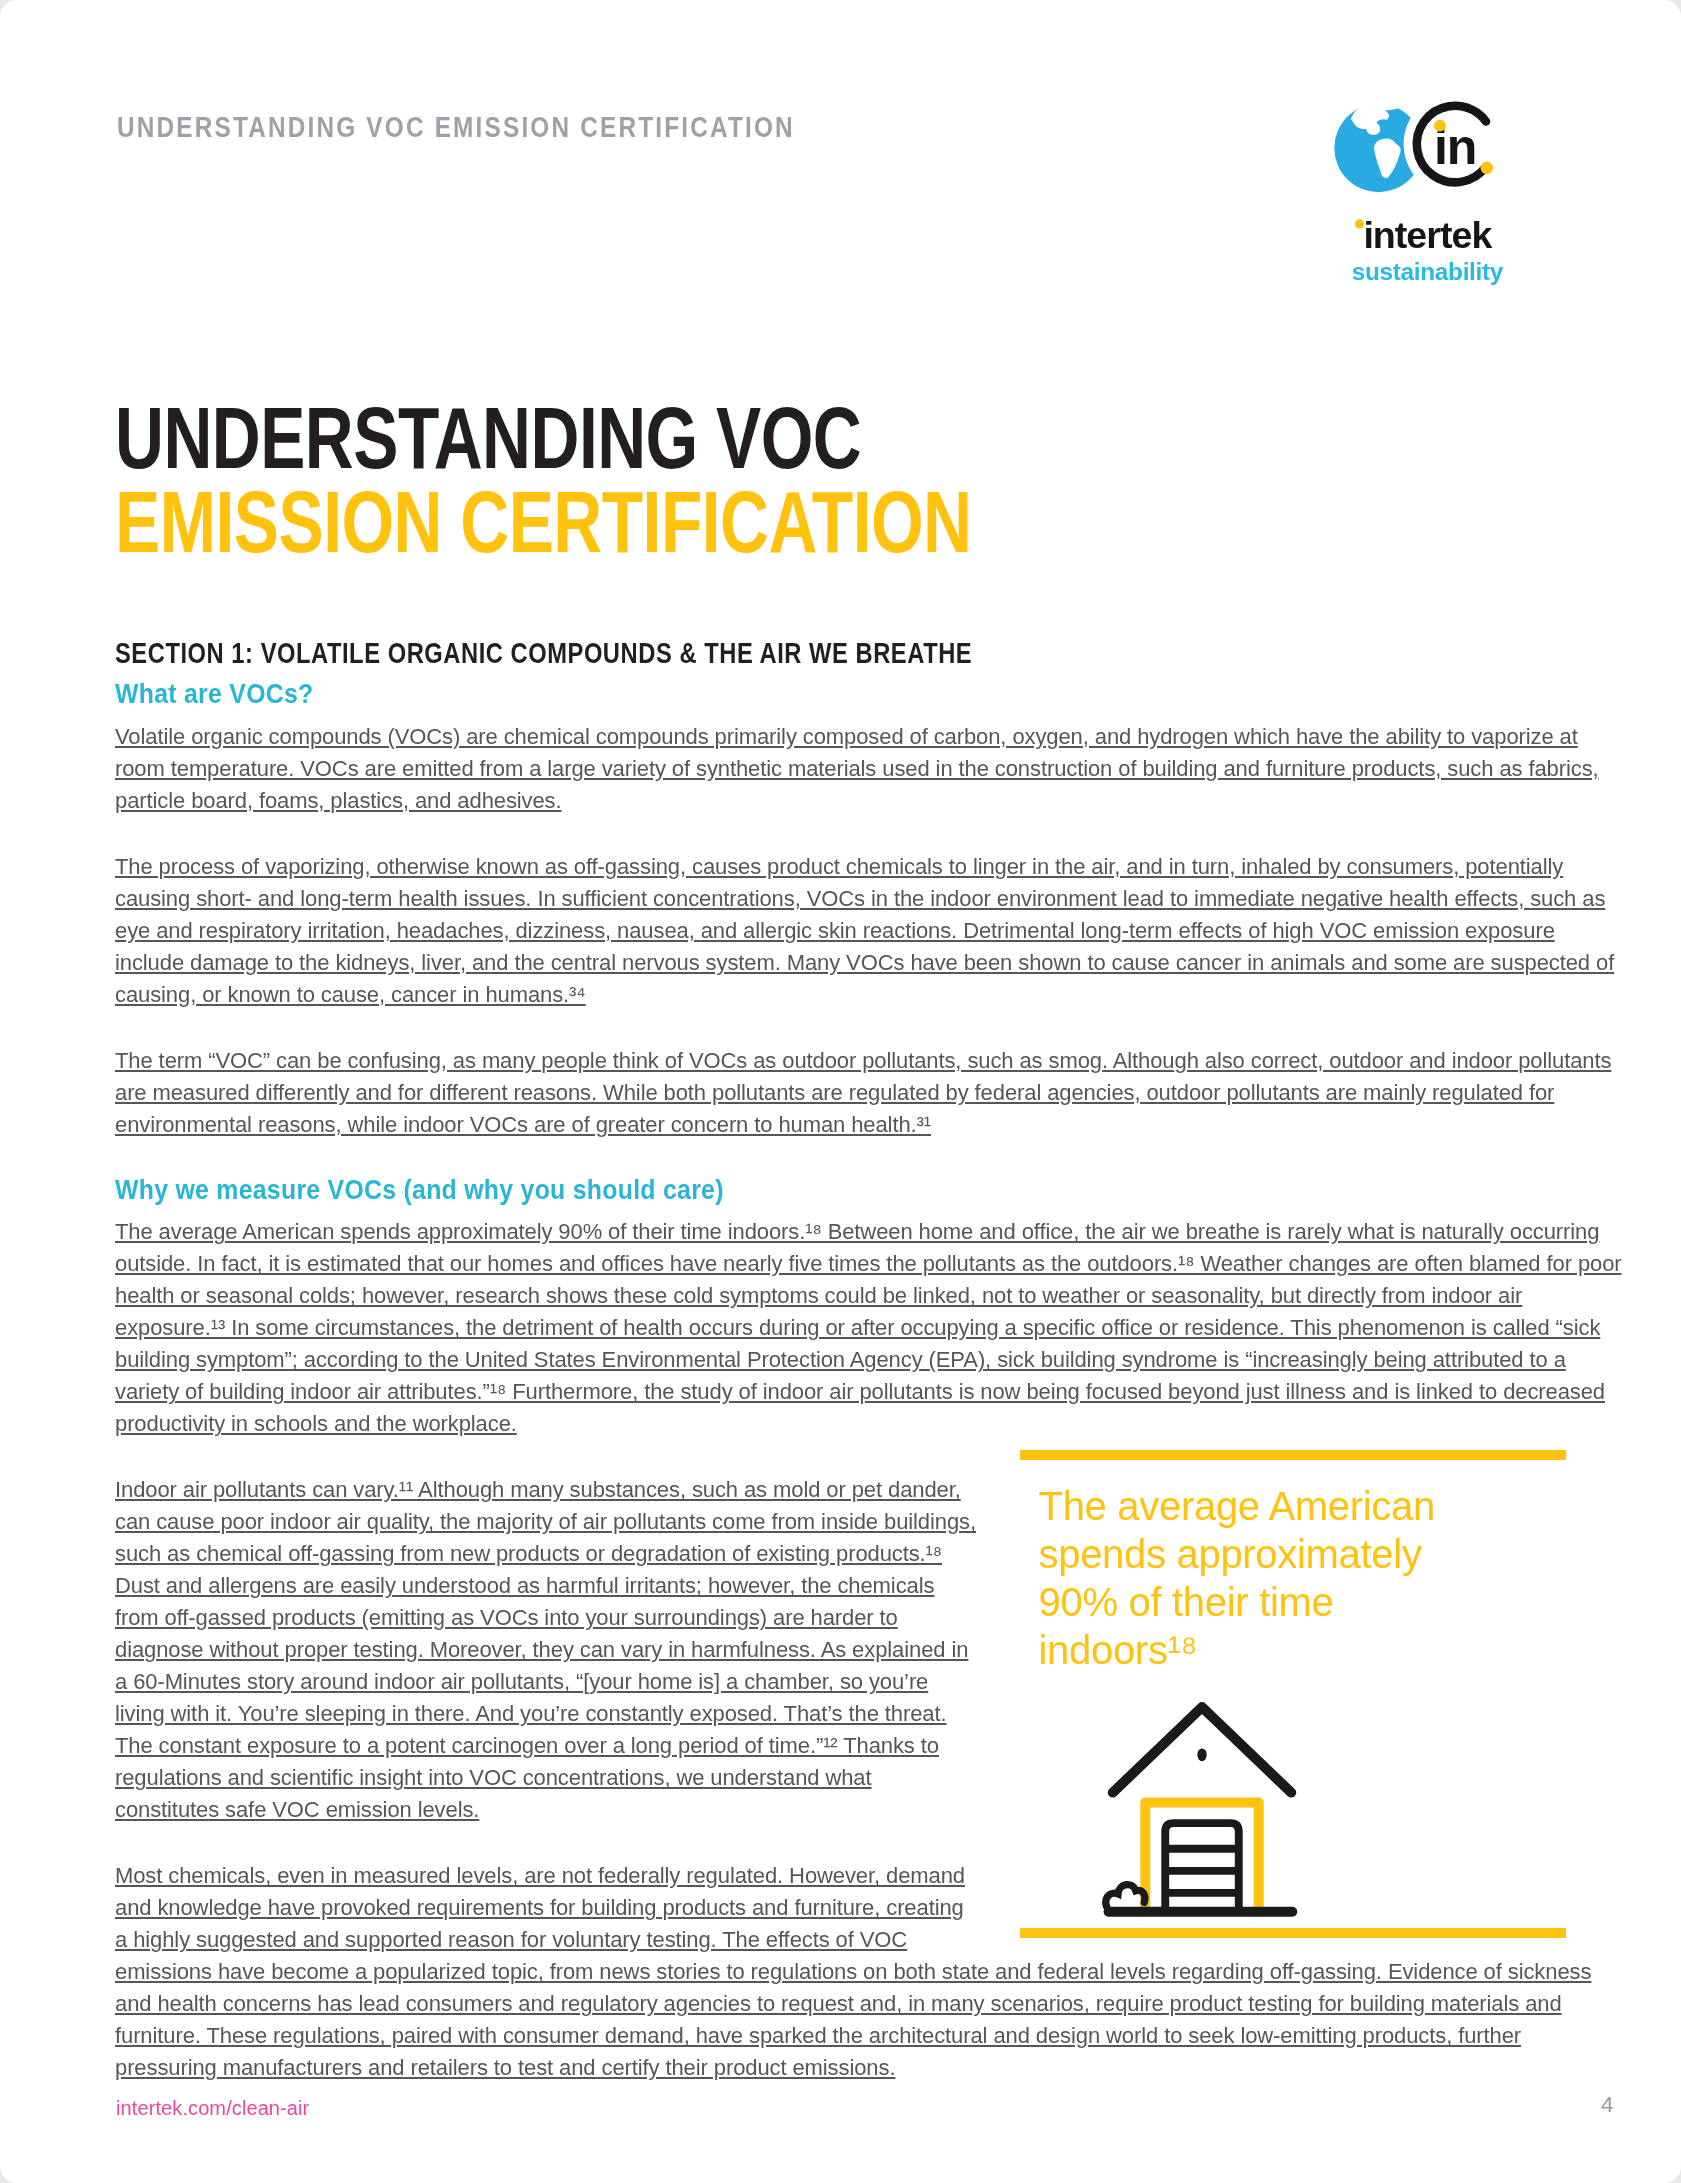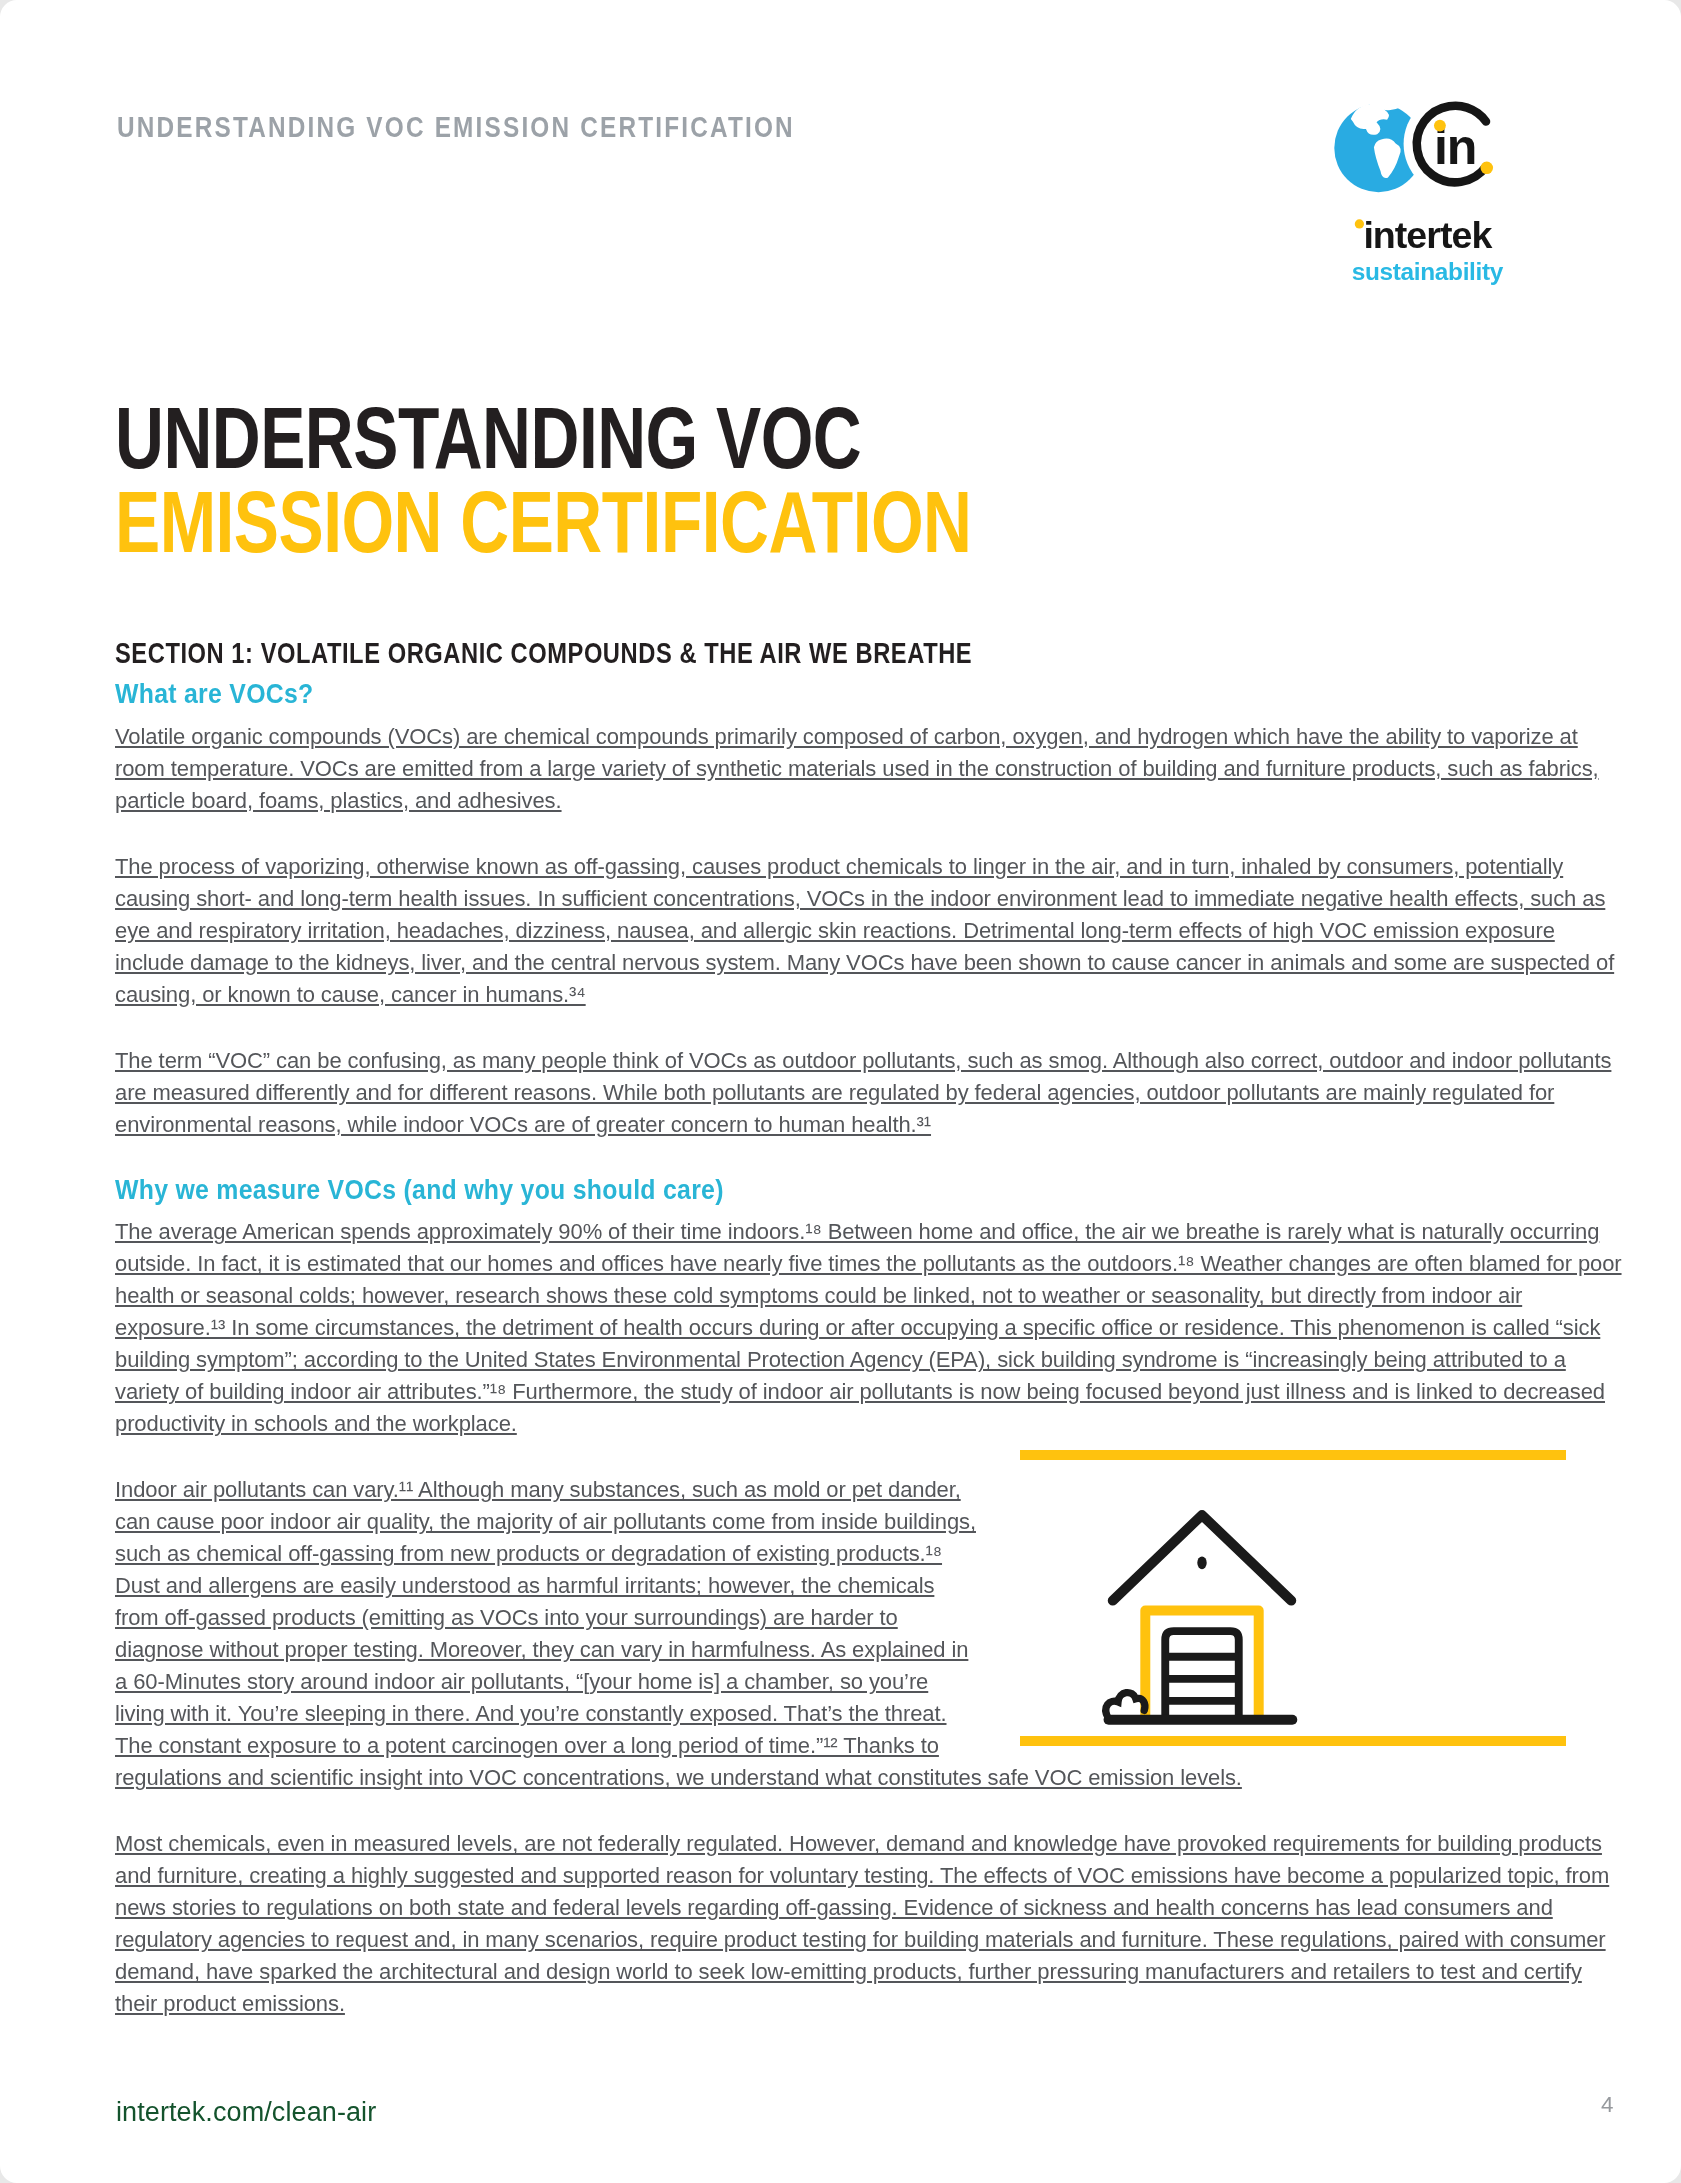--- a/index.html
+++ b/index.html
@@ -53,21 +53,21 @@
     border-top:10.6px solid #FFC20E; border-bottom:10.6px solid #FFC20E;
     padding:22.4px 0 6.6px 18.5px; box-sizing:border-box;
   }
   .callout-text{
     margin:0; width:435px; font-size:40px; line-height:48px;
     color:#FFC20E; font-weight:400; letter-spacing:-0.3px;
   }
   .house{ width:210px; height:auto; display:block; margin:10.6px 0 0 58px; }
   
   .footer-url{
-    position:absolute; left:116px; top:2097px; font-size:27px; color:#14532d;
+    position:absolute; left:116px; top:2097px; font-size:20px; color:#ec4899;
     letter-spacing:0.1px; text-decoration:none;
   }
   .page-number{
     position:absolute; left:1601px; top:2092px; font-size:22.4px; color:#96999D;
   }
 </style>
 </head>
 <body>
 
 <div id="page">
@@ -117,20 +117,21 @@
     <p class="body">Volatile organic compounds (VOCs) are chemical compounds primarily composed of carbon, oxygen, and hydrogen which have the ability to vaporize at room temperature. VOCs are emitted from a large variety of synthetic materials used in the construction of building and furniture products, such as fabrics, particle board, foams, plastics, and adhesives.</p>
     <p class="body">The process of vaporizing, otherwise known as off-gassing, causes product chemicals to linger in the air, and in turn, inhaled by consumers, potentially causing short- and long-term health issues. In sufficient concentrations, VOCs in the indoor environment lead to immediate negative health effects, such as eye and respiratory irritation, headaches, dizziness, nausea, and allergic skin reactions. Detrimental long-term effects of high VOC emission exposure include damage to the kidneys, liver, and the central nervous system. Many VOCs have been shown to cause cancer in animals and some are suspected of causing, or known to cause, cancer in humans.³⁴</p>
     <p class="body">The term “VOC” can be confusing, as many people think of VOCs as outdoor pollutants, such as smog. Although also correct, outdoor and indoor pollutants are measured differently and for different reasons. While both pollutants are regulated by federal agencies, outdoor pollutants are mainly regulated for environmental reasons, while indoor VOCs are of greater concern to human health.³¹</p>
 
     <h3 class="sub-heading">Why we measure VOCs (and why you should care)</h3>
 
     <p class="body">The average American spends approximately 90% of their time indoors.¹⁸ Between home and office, the air we breathe is rarely what is naturally occurring outside. In fact, it is estimated that our homes and offices have nearly five times the pollutants as the outdoors.¹⁸ Weather changes are often blamed for poor health or seasonal colds; however, research shows these cold symptoms could be linked, not to weather or seasonality, but directly from indoor air exposure.¹³ In some circumstances, the detriment of health occurs during or after occupying a specific office or residence. This phenomenon is called “sick building symptom”; according to the United States Environmental Protection Agency (EPA), sick building syndrome is “increasingly being attributed to a variety of building indoor air attributes.”¹⁸ Furthermore, the study of indoor air pollutants is now being focused beyond just illness and is linked to decreased productivity in schools and the workplace.</p>
 
     <div class="callout-float">
       <div class="callout">
+        <p class="callout-text">The average American spends approximately 90% of their time indoors¹⁸</p>
         <svg class="house" viewBox="0 0 400 450">
           <g fill="none" stroke="#1A1A1A" stroke-width="19" stroke-linecap="round" stroke-linejoin="round">
             <path d="M30 205 L200 42 L370 205"></path>
           </g>
           <ellipse cx="200" cy="133" rx="9" ry="12" fill="#1A1A1A"></ellipse>
           <path d="M92 430 L92 224 L308 224 L308 430" fill="none" stroke="#FFC20E" stroke-width="19" stroke-linecap="round" stroke-linejoin="round"></path>
           <g fill="none" stroke="#1A1A1A" stroke-width="15" stroke-linejoin="round">
             <path d="M130 436 L130 279 Q130 263 146 263 L254 263 Q270 263 270 279 L270 436"></path>
             <path d="M130 312 L270 312"></path>
             <path d="M130 354 L270 354"></path>

